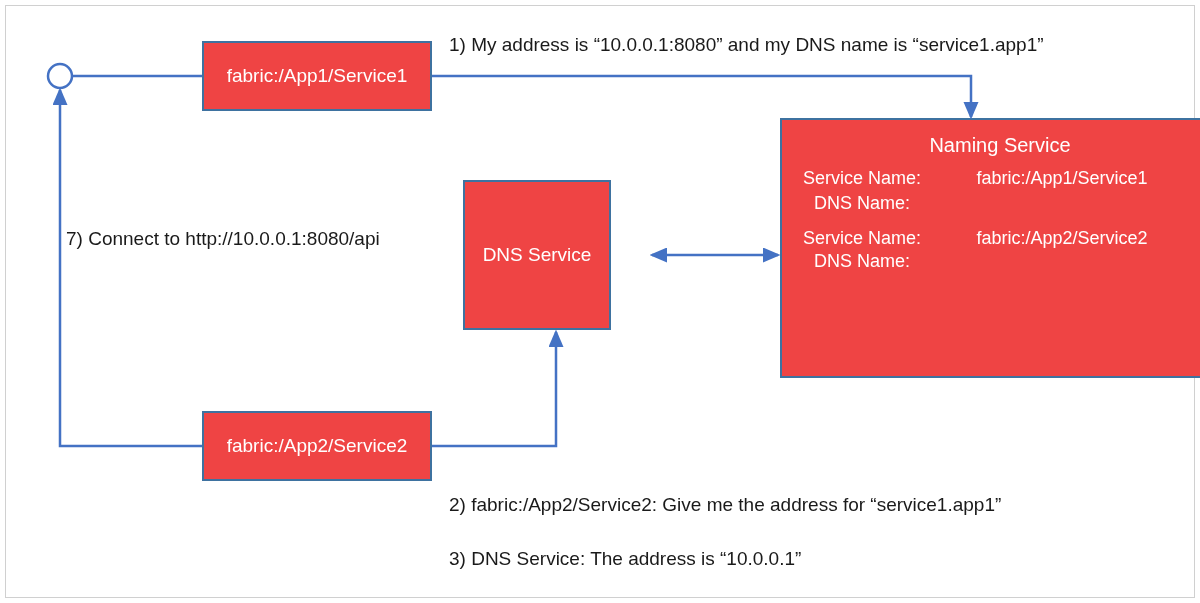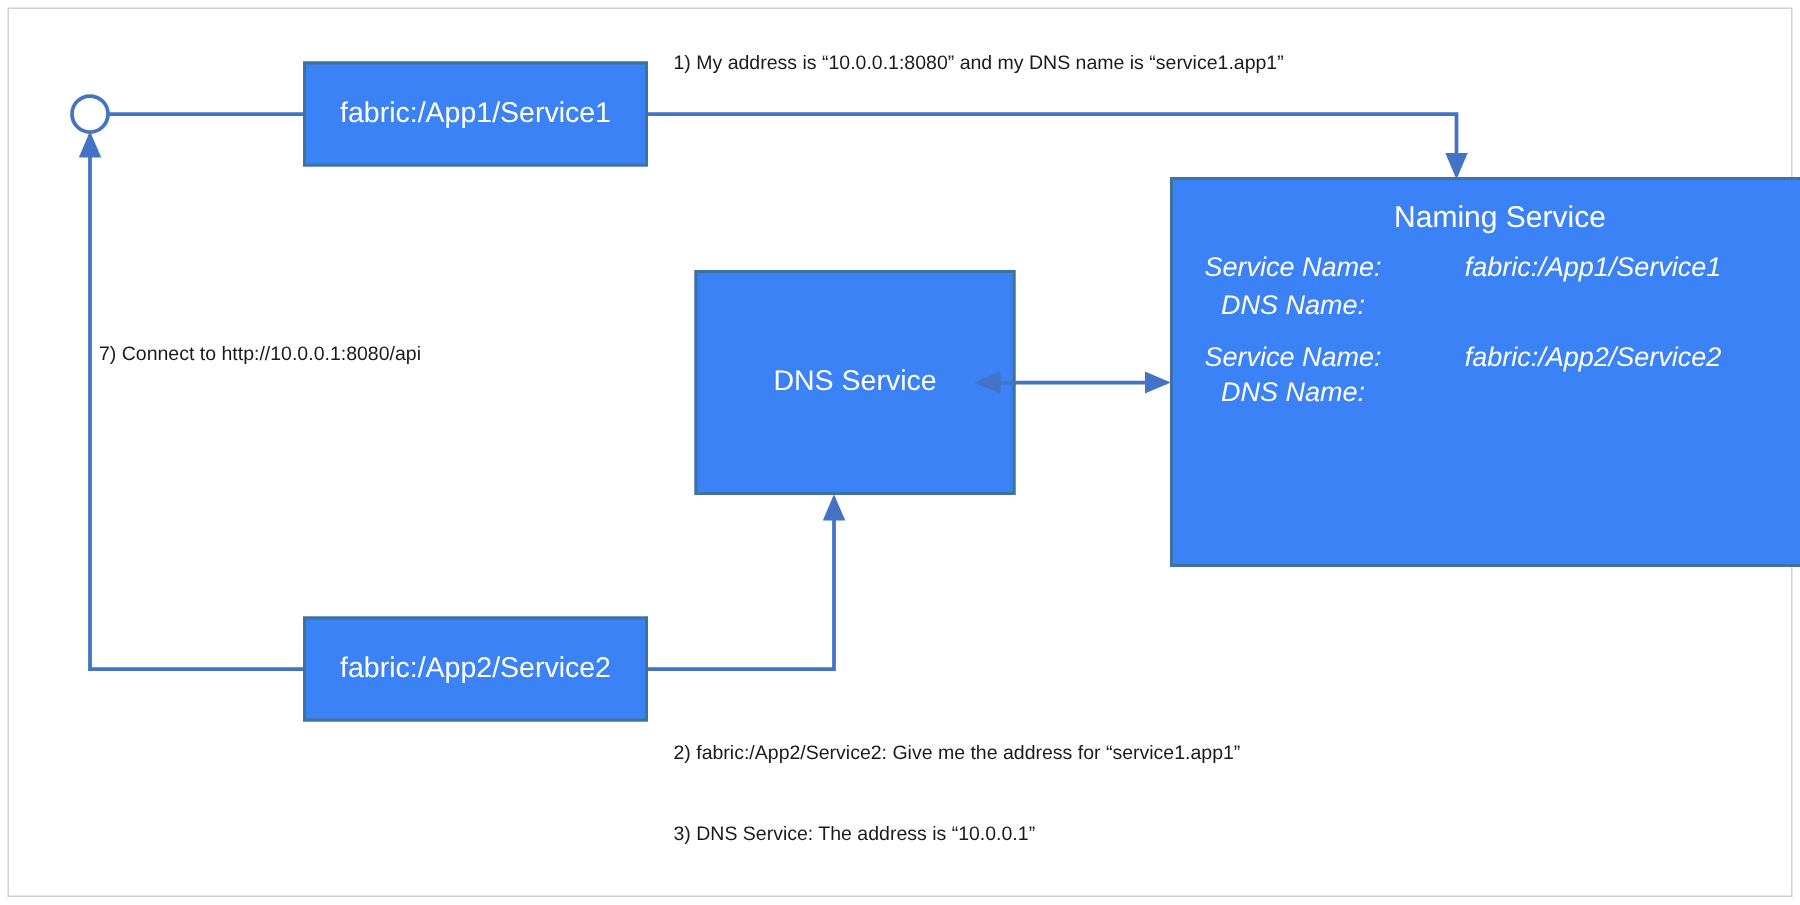--- a/index.html
+++ b/index.html
@@ -16,21 +16,21 @@
   .canvas {
     position: absolute;
     left: 5px;
     top: 5px;
     width: 1190px;
     height: 593px;
     border: 1px solid #d0d0d0;
   }
   .box {
     position: absolute;
-    background: #3b82f6;
+    background: #ef4444;
     border: 2px solid #3e72a0;
     color: #ffffff;
     display: flex;
     align-items: center;
     justify-content: center;
     text-align: center;
     font-size: 19px;
   }
   .naming-box {
     align-items: flex-start;
@@ -38,28 +38,28 @@
     flex-direction: column;
     padding: 14px 18px;
     font-size: 18px;
   }
   .naming-title {
     width: 100%;
     text-align: center;
     font-size: 20px;
     margin-bottom: 10px;
   }
-  .naming-row { display: flex; width: 100%; margin: 1px 0; font-style: italic; }
+  .naming-row { display: flex; width: 100%; margin: 1px 0; }
   .naming-key { width: 124px; flex-shrink: 0; }
   .naming-val { flex: 1; }
   .gap { height: 12px; }
   .label {
     position: absolute;
     color: #1a1a1a;
-    font-size: 13px;
+    font-size: 19px;
   }
   svg.arrows {
     position: absolute;
     left: 0; top: 0;
     width: 1190px;
     height: 593px;
     pointer-events: none;
   }
 </style>
 </head>
@@ -68,21 +68,21 @@
 <div class="canvas">
 
   <div class="box" style="left:196px; top:35px; width:230px; height:70px;">
     <span>fabric:/App1/Service1</span>
   </div>
 
   <div class="box" style="left:196px; top:405px; width:230px; height:70px;">
     <span>fabric:/App2/Service2</span>
   </div>
 
-  <div class="box" style="left:457px; top:174px; width:214px; height:150px;justify-content:center;">
+  <div class="box" style="left:457px; top:174px; width:148px; height:150px;justify-content:center;">
     <span>DNS Service</span>
   </div>
 
   <div class="box naming-box" style="left:774px; top:112px; width:440px; height:260px;">
     <div class="naming-title">Naming Service</div>
 
     <div class="naming-row">
       <div class="naming-key">Service Name:</div>
       <div class="naming-val">fabric:/App1/Service1</div>
     </div>

